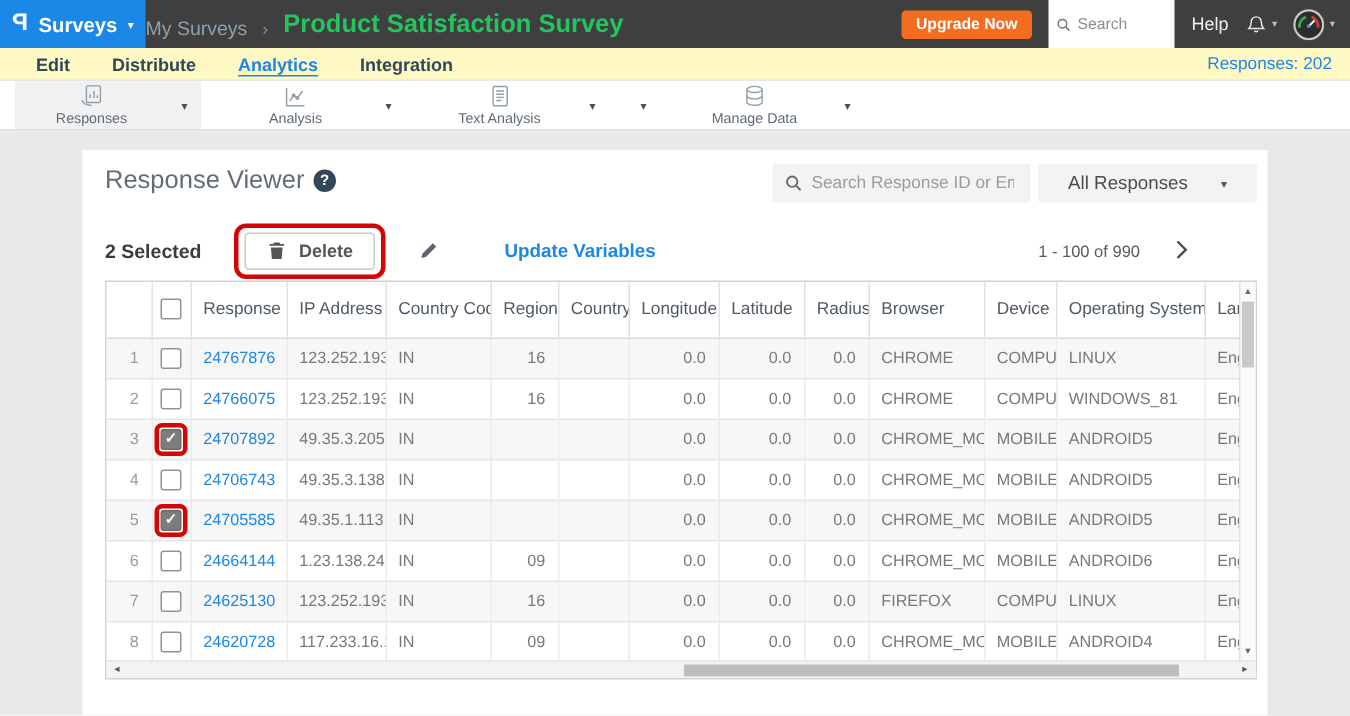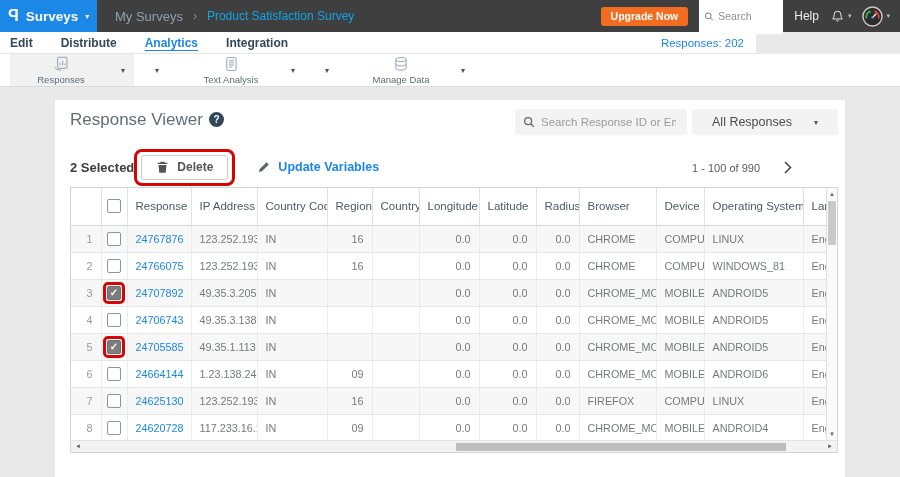--- a/index.html
+++ b/index.html
@@ -6,35 +6,35 @@
   html,body { width:900px; }
   body { font-family:"Liberation Sans", sans-serif; background:#e9e9e9; }
   .stage { position:relative; width:900px; height:477px; background:#e9e9e9; overflow:hidden; }
 
   
   .topbar { position:absolute; left:0; top:0; width:900px; height:32px; background:#3f3f3f; display:flex; align-items:center; }
   .brand { width:97px; height:32px; background:#1b87e6; display:flex; align-items:center; padding:0 8px; gap:7px; cursor:pointer; }
   .logo { color:#fff; font-size:16px; font-weight:800; transform:scaleX(-1); display:inline-block; line-height:1; }
   .brand-label { color:#fff; font-size:13.5px; font-weight:600; }
   .caret-w { color:#fff; font-size:8px; }
-  .crumbs { display:flex; align-items:flex-start; gap:10px; padding-left:18px; }
+  .crumbs { display:flex; align-items:flex-end; gap:10px; }
   .crumb-link { color:#8fa0ac; font-size:13px; cursor:pointer; text-decoration:none; }
   .crumb-sep { color:#8a8a8a; font-size:12px; }
-  .crumb-current { color:#0ea5e9; font-size:12px; font-weight:400; }
+  .crumb-current { color:#22c55e; font-size:17px; font-weight:700; }
   .topbar-right { margin-left:auto; display:flex; align-items:center; gap:11px; padding-right:10px; }
   .upgrade { background:#f36d21; color:#fff; border:none; border-radius:3px; font-size:10.5px; font-weight:700; height:19px; padding:0 10px; font-family:inherit; cursor:pointer; }
   .top-search { width:84px; height:36px; background:#fff; border-radius:2px; display:flex; align-items:center; padding:0 5px; gap:4px; }
   .top-search input { border:none; outline:none; width:60px; font-size:10.5px; color:#444; font-family:inherit; background:transparent; }
   .top-search input::placeholder { color:#8d8d8d; }
   .help { color:#eee; font-size:12px; cursor:pointer; }
   .icon-group { display:flex; align-items:center; gap:3px; cursor:pointer; }
   .caret-g { color:#bdbdbd; font-size:7px; }
 
   
-  .tabbar { position:absolute; left:0; top:32px; width:756px; height:22px; background:#ffffff; border-bottom:1px solid #e6e6e6; display:flex; align-items:center; padding-left:10px; }
+  .tabbar { position:absolute; left:0; top:32px; width:900px; height:22px; background:#fef9c3; border-bottom:1px solid #e6e6e6; display:flex; align-items:center; padding-left:24px; }
   .tab { font-size:12px; font-weight:700; color:#31475a; margin-right:28px; cursor:pointer; }
   .tab.active { color:#1b87e6; text-decoration:underline; text-underline-offset:3px; }
   .responses-count { margin-left:auto; padding-right:12px; color:#1b87e6; font-size:11.5px; }
 
   
   .toolbar { position:absolute; left:0; top:54px; width:900px; height:33px; background:#fff; border-bottom:1px solid #dcdcdc; display:flex; align-items:stretch; padding-left:10px; }
   .tool-group { display:flex; align-items:center; margin-right:12px; }
   .tool-group.active { background:#f1f1f1; }
   .tool-btn { width:102px; height:100%; display:flex; flex-direction:column; align-items:center; justify-content:center; cursor:pointer; }
   .tool-label { font-size:9.5px; color:#5f6b76; margin-top:1px; white-space:nowrap; }
@@ -49,24 +49,24 @@
   .rv-search { position:absolute; left:460px; top:9px; width:172px; height:26px; background:#f3f3f3; border-radius:2px; display:flex; align-items:center; padding:0 8px; gap:6px; }
   .rv-search input { border:none; outline:none; background:transparent; font-size:11.5px; color:#555; width:135px; font-family:inherit; }
   .rv-search input::placeholder { color:#9b9b9b; }
   .rv-filter { position:absolute; left:637px; top:9px; width:146px; height:26px; background:#f3f3f3; border-radius:2px; display:flex; align-items:center; justify-content:center; gap:22px; cursor:pointer; }
   .rv-filter .flabel { font-size:12.5px; color:#4c4c4c; }
   .rv-filter .caret-d { color:#555; font-size:8px; }
 
   
   .action-row { position:absolute; left:15px; top:48px; width:760px; height:38px; display:flex; align-items:center; }
   .sel-label { font-size:13px; font-weight:700; color:#3c3c3c; }
-  .delete-ring { border:3px solid #d40505; border-radius:8px; padding:3px 4px; display:inline-flex; }
+  .delete-ring { margin-left:22px; border:3px solid #d40505; border-radius:8px; padding:3px 4px; display:inline-flex; }
   .delete-btn { display:flex; align-items:center; gap:8px; background:#fff; border:1px solid #c9c9c9; border-radius:3px; height:25px; padding:0 14px; font-size:12px; font-weight:600; color:#555; font-family:inherit; cursor:pointer; }
   .update-vars { margin-left:22px; display:flex; align-items:center; gap:7px; cursor:pointer; }
-  .update-vars .uv-label { color:#1b87e6; font-size:12.5px; font-weight:600; }
+  .update-vars .uv-label { color:#1b87e6; font-size:12.5px; font-weight:600;margin-left:36px; }
   .pagination { position:absolute; right:70px; top:14px; font-size:11px; color:#5a5a5a;text-align:center; }
   .page-next { position:absolute; right:38px; top:12px; cursor:pointer; }
 
   
   .table-wrap { position:absolute; left:15px; top:87px; width:768px; height:266px; border:1px solid #d4d4d4; background:#fff; }
   table { border-collapse:collapse; table-layout:fixed; width:757px; }
   th { height:37px; font-size:11.5px; font-weight:400; color:#4e5a66; text-align:left; padding:0 8px; border-left:1px solid #e2e2e2; border-bottom:1px solid #d8d8d8; background:#fff; white-space:nowrap; overflow:hidden; }
   th:first-child { border-left:none; }
   td { height:27px; font-size:10.8px; color:#75797e; padding:0 8px; border-left:1px solid #ececec; border-bottom:1px solid #e5e5e5; white-space:nowrap; overflow:hidden; }
   td:first-child { border-left:none; }
@@ -155,20 +155,31 @@
               <rect x="6" y="1.5" width="11" height="13" rx="1"></rect>
               <path d="M9 11V8M12 11V5.5M14.5 11V9"></path>
               <path d="M2.5 12.5c.8 2 2 3.2 4 3.6l3.5.9"></path>
             </svg>
         </span>
         <span class="tool-label">Responses</span>
       </div>
       <span class="tool-caret">▾</span>
     </div>
     <div class="tool-group">
+      <div class="tool-btn">
+        <span class="tool-icon">
+          <svg width="18" height="17" viewBox="0 0 20 20" fill="none" stroke="#8e9dab" stroke-width="1.1">
+              <path d="M3 3v14h14"></path>
+              <path d="M5.5 13.5l3-4.5 3 2 4-5.5"></path>
+              <circle cx="8.5" cy="9" r="1"></circle>
+              <circle cx="11.5" cy="11" r="1"></circle>
+            </svg>
+        </span>
+        <span class="tool-label">Analysis</span>
+      </div>
       <span class="tool-caret">▾</span>
     </div>
     <div class="tool-group">
       <div class="tool-btn">
         <span class="tool-icon">
           <svg width="18" height="17" viewBox="0 0 20 20" fill="none" stroke="#8e9dab" stroke-width="1.1">
               <rect x="5" y="2" width="11" height="15" rx="1"></rect>
               <path d="M7.5 5.5h6M7.5 8h6M7.5 10.5h6M7.5 13h4"></path>
             </svg>
         </span>

